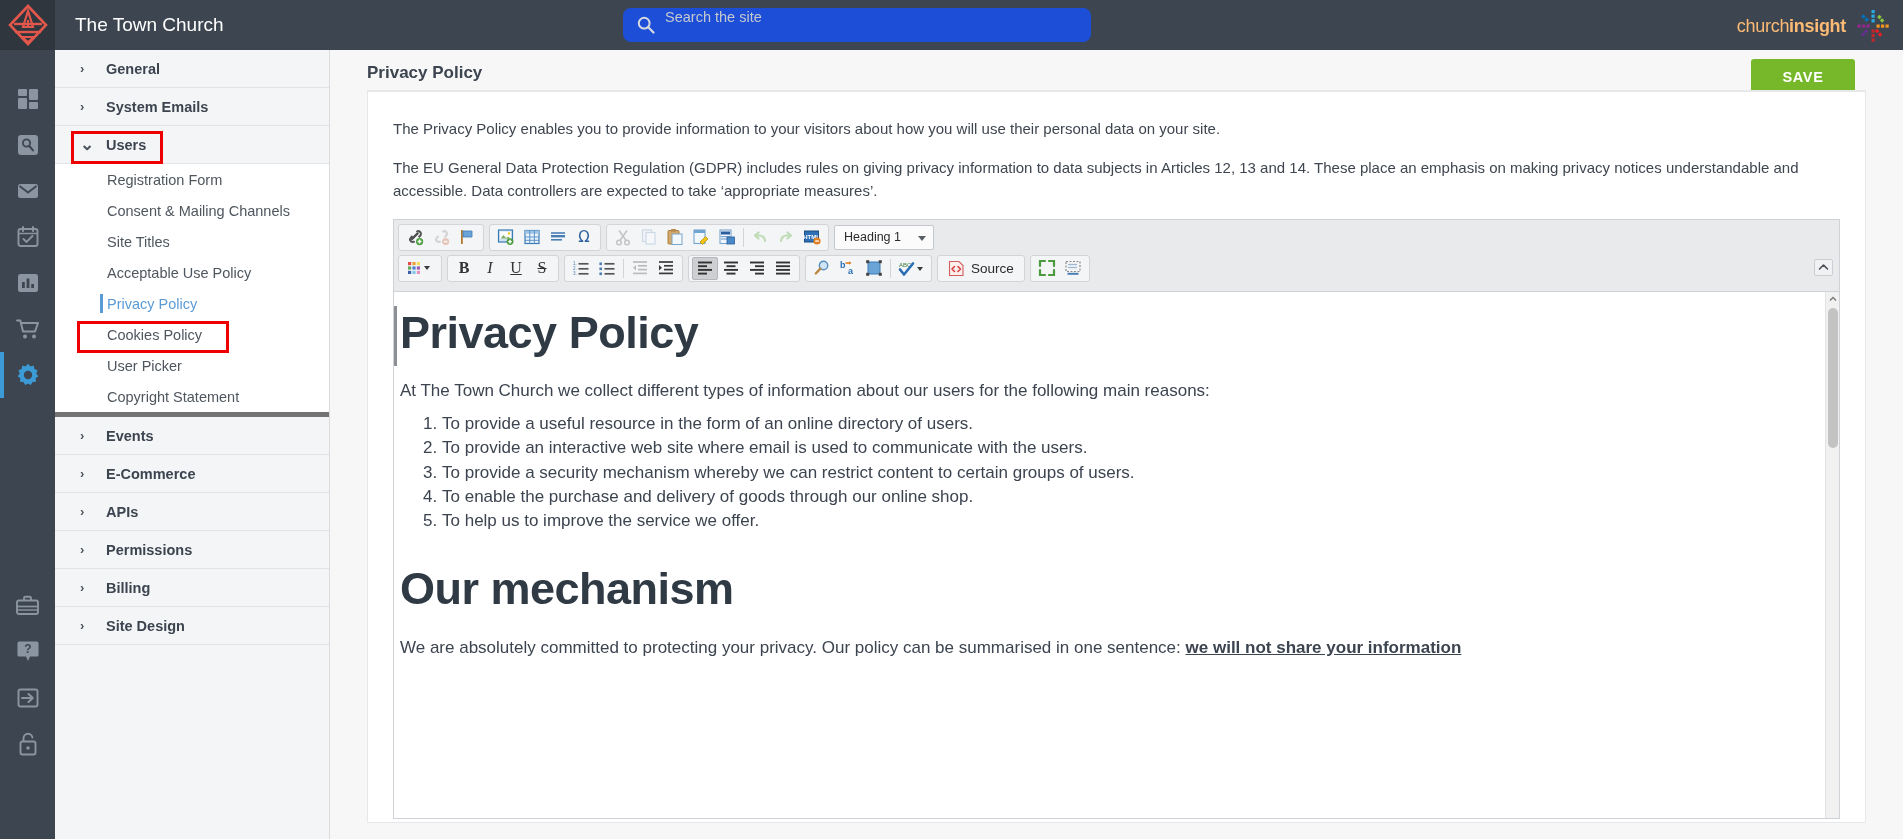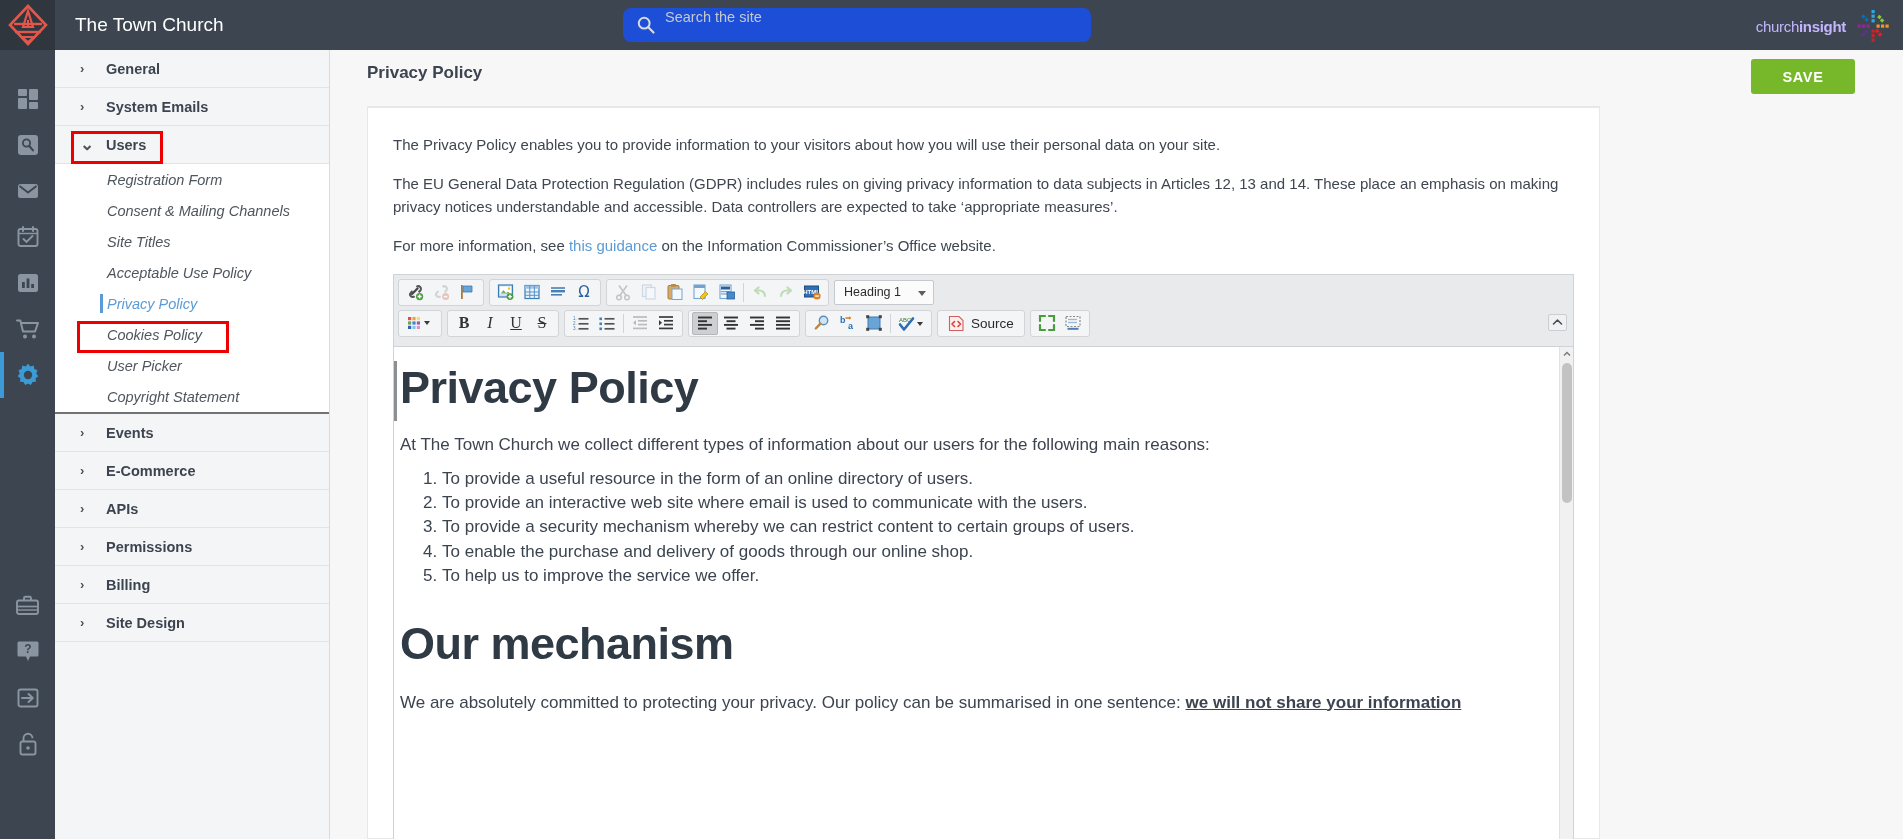--- a/index.html
+++ b/index.html
@@ -27,21 +27,21 @@
     width: 100%; height: 34px; background: #1d4ed8; border: none; border-radius: 8px;
     color: #c8ccd1; font-size: 14.5px; font-family: "Liberation Sans", sans-serif;
     padding: 0 12px 16px 42px;
   }
   .search-box::placeholder { color: #c5c9ce; }
   .search-icon-top {
     position: absolute; left: 14px; top: 8px; width: 18px; height: 18px;
     pointer-events: none;
   }
   .brand { position: absolute; right: 12px; top: 8px; display: flex; align-items: center; }
-  .brand-text { color: #c4b5fd; font-size: 15px; letter-spacing: -0.3px; }
+  .brand-text { color: #fdba74; font-size: 18px; letter-spacing: -0.3px; }
   .brand-text b { font-weight: bold; }
   .brand-text span.light { font-weight: normal; }
   .pinwheel { margin-left: 9px; }
 
   
   .rail {
     position: absolute; left: 0; top: 50px; width: 55px; height: 789px;
     background: #3d4650; z-index: 20;
   }
   .rail-icon {
@@ -62,21 +62,21 @@
   }
   .nav-group {
     height: 38px; display: flex; align-items: center; padding-left: 25px;
     border-bottom: 1px solid #e1e4e6; font-size: 14.5px; font-weight: bold;
     color: #3c4450; position: relative; background: #f4f5f6;
   }
   .nav-group .chev {
     width: 14px; margin-right: 12px; color: #4a525c; font-size: 13px;
     display: inline-block; font-weight: bold;
   }
-  .nav-sub-wrap { background: #ffffff; border-bottom: 2px solid #737373; font-style: italic; }
+  .nav-sub-wrap { background: #ffffff; border-bottom: 5px solid #737373; }
   .nav-sub {
     height: 31px; display: flex; align-items: center; padding-left: 52px;
     font-size: 14.5px; color: #4f565e; position: relative;
   }
   .nav-sub.selected { color: #5b9bd5; }
   .nav-sub.selected::before {
     content: ""; position: absolute; left: 45px; top: 6px;
     width: 3px; height: 19px; background: #5b9bd5;
   }
   .redbox {
@@ -93,21 +93,21 @@
     position: absolute; left: 37px; top: 13px; font-size: 17px;
     color: #3c4450; font-weight: bold;
   }
   .save-btn {
     position: absolute; right: 48px; top: 9px; width: 104px; height: 35px;
     background: #76b82a; color: #fff; border: none; border-radius: 3px;
     font-size: 14.5px; font-weight: bold; letter-spacing: 0.6px;
     font-family: "Liberation Sans", sans-serif; cursor: pointer;
   }
   .card {
-    position: absolute; left: 37px; top: 56px; width: 1233px; height: 733px;
+    position: absolute; left: 37px; top: 40px; width: 1499px; height: 733px;
     background: #ffffff; border: 1px solid #e7e8ea; border-top: 2px solid #e7e8ea;
   }
   .intro { padding: 26px 25px 0 25px; }
   .intro p {
     font-size: 15px; color: #3f4650; line-height: 1.53; margin-bottom: 16px;
   }
   .intro p.p2 { margin-bottom: 16px; }
   .intro a { color: #5b9bd5; text-decoration: none; }
 
   
@@ -403,21 +403,20 @@
   <div class="main">
     <div class="main-head">
       <div class="page-title">Privacy Policy</div>
       <button class="save-btn">SAVE</button>
     </div>
 
     <div class="card">
       <div class="intro">
         <p>The Privacy Policy enables you to provide information to your visitors about how you will use their personal data on your site.</p>
         <p class="p2">The EU General Data Protection Regulation (GDPR) includes rules on giving privacy information to data subjects in Articles 12, 13 and 14. These place an emphasis on making privacy notices understandable and accessible. Data controllers are expected to take ‘appropriate measures’.</p>
-        <p><span>For more information, see </span><a href="#">this guidance</a><span> on the Information Commissioner’s Office website.</span></p>
       </div>
 
       <div class="ck">
         <div class="ck-toolbar">
 
           <div class="ck-row">
             <div class="tgrp">
               <div class="tbtn">
                 <svg width="18" height="18" viewBox="0 0 18 18">
                   <path d="M6 11 L11.5 5.5" stroke="#4a4a4a" stroke-width="2.4" stroke-linecap="round"></path>

